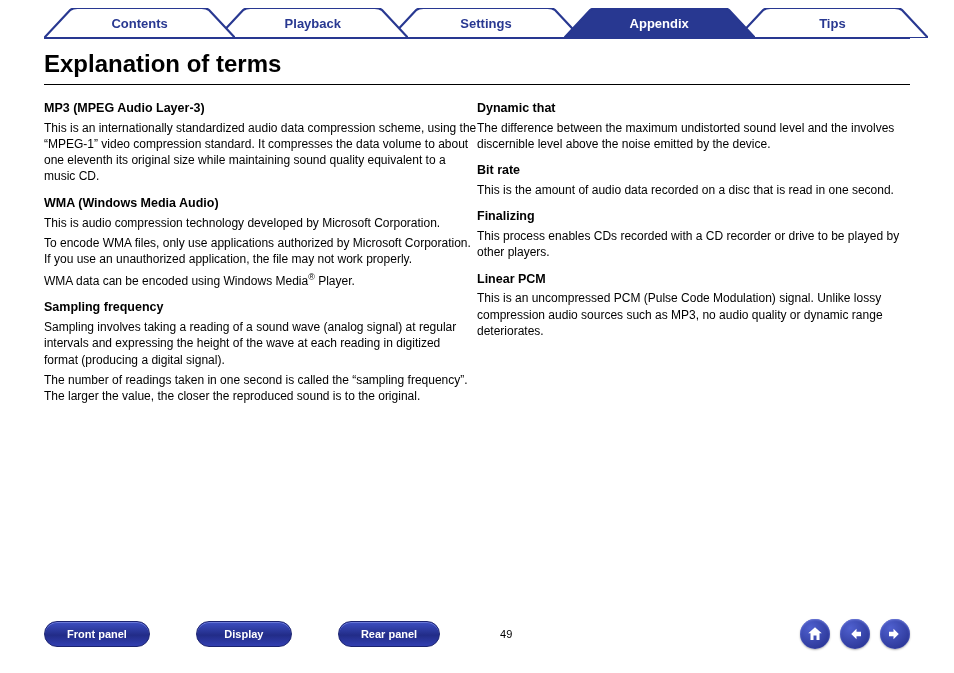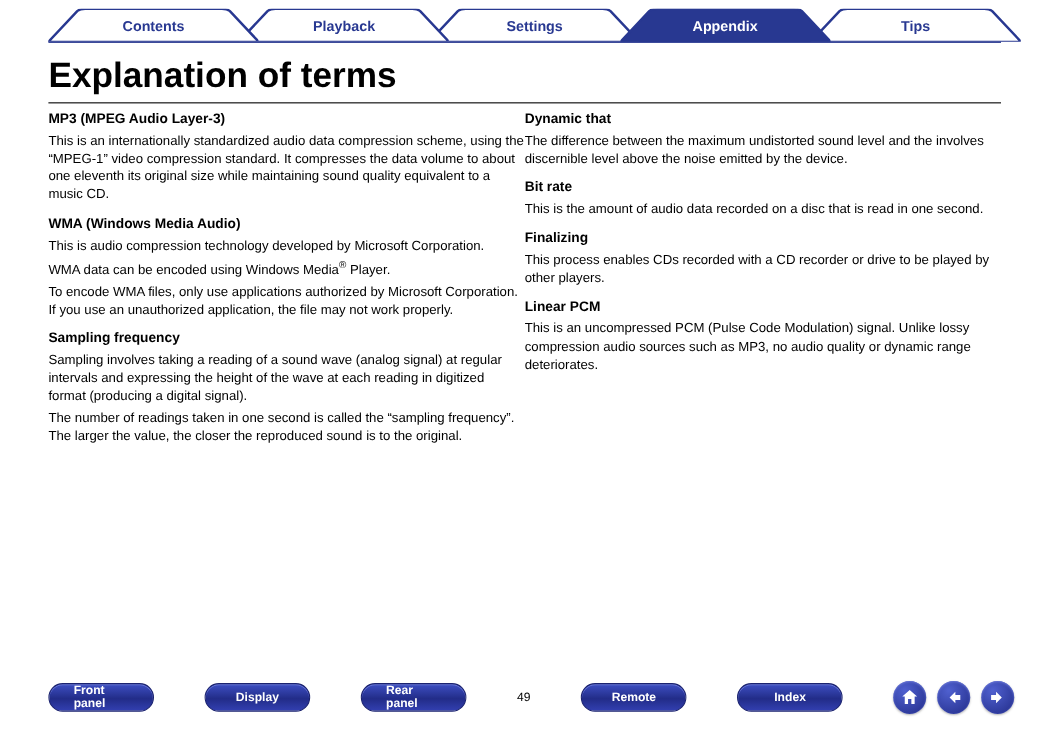--- a/index.html
+++ b/index.html
@@ -33,21 +33,21 @@
     color: #283891;
   }
   .tab.active .tab-label { color: #fff; }
   .tab-underline {
     position: absolute; top: 37px; left: 44px; right: 44px;
     height: 2px; background: #283891;
   }
   
   h1 {
     position: absolute; top: 50px; left: 44px; right: 44px;
-    font-size: 32px; font-weight: bold;
+    font-size: 24px; font-weight: bold;
     border-bottom: 1px solid #000;
     padding-bottom: 6px;
   }
   
   .cols {
     position: absolute; top: 100px; left: 44px; right: 44px;
     display: flex;  justify-content: center;
   }
   .col { flex: 1; font-size: 12px; line-height: 1.35; }
   .term-title { font-weight: bold; margin-top: 10px; margin-bottom: 3px; font-size: 12.5px;}
@@ -126,22 +126,22 @@
 <div class="tab-underline"></div>
 
 <h1>Explanation of terms</h1>
 
 <div class="cols">
   <div class="col" id="colL">
       <div class="term-title">MP3 (MPEG Audio Layer-3)</div>
       <p>This is an internationally standardized audio data compression scheme, using the “MPEG-1” video compression standard. It compresses the data volume to about one eleventh its original size while maintaining sound quality equivalent to a music CD.</p>
       <div class="term-title">WMA (Windows Media Audio)</div>
       <p>This is audio compression technology developed by Microsoft Corporation.</p>
+      <p>To encode WMA files, only use applications authorized by Microsoft Corporation. If you use an unauthorized application, the file may not work properly.</p>
       <p>WMA data can be encoded using Windows Media<sup>®</sup> Player.</p>
-      <p>To encode WMA files, only use applications authorized by Microsoft Corporation. If you use an unauthorized application, the file may not work properly.</p>
       <div class="term-title">Sampling frequency</div>
       <p>Sampling involves taking a reading of a sound wave (analog signal) at regular intervals and expressing the height of the wave at each reading in digitized format (producing a digital signal).</p>
       <p>The number of readings taken in one second is called the “sampling frequency”. The larger the value, the closer the reproduced sound is to the original.</p>
     </div>
   <div class="col" id="colR">
       <div class="term-title">Dynamic that</div>
       <p>The difference between the maximum undistorted sound level and the involves discernible level above the noise emitted by the device.</p>
       <div class="term-title">Bit rate</div>
       <p>This is the amount of audio data recorded on a disc that is read in one second.</p>
       <div class="term-title">Finalizing</div>
@@ -151,24 +151,20 @@
     </div>
 </div>
 
 <div class="bottom">
   <div id="pillsL" style="display:flex">
       <div class="pill">Front panel</div>
       <div class="pill">Display</div>
       <div class="pill">Rear panel</div>
     </div>
   <span class="page-num">49</span>
-  <div id="pillsR" style="display:flex">
-      <div class="pill">Remote</div>
-      <div class="pill">Index</div>
-    </div>
   <div class="nav-icons">
     <div class="circ">
       <svg viewBox="0 0 24 24">
           <path d="M12 3l9 8h-3v9h-4v-6h-4v6H6v-9H3z"></path>
         </svg>
     </div>
     <div class="circ">
       <svg viewBox="0 0 24 24">
           <path d="M14 5l-7 7 7 7v-4h6v-6h-6z"></path>
         </svg>

